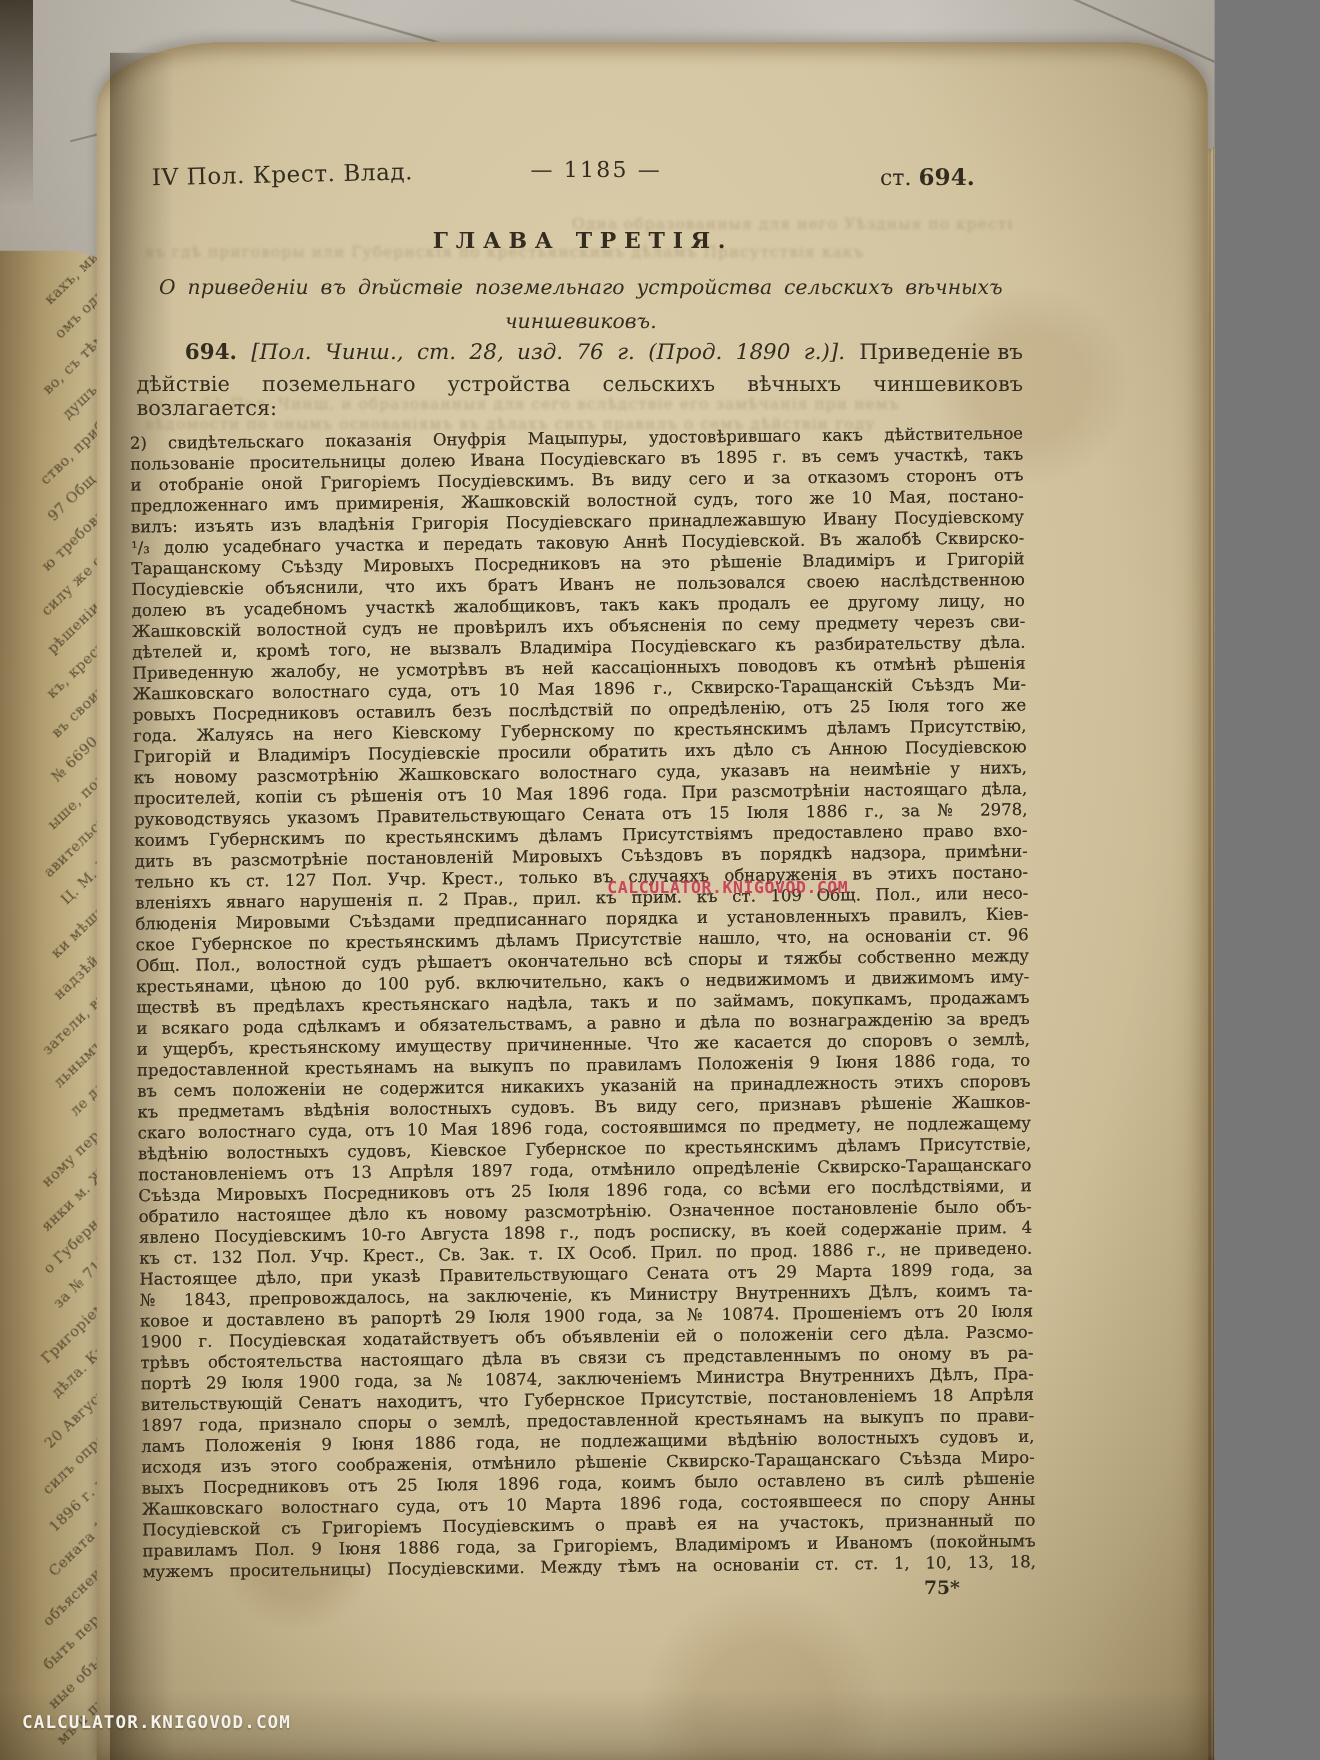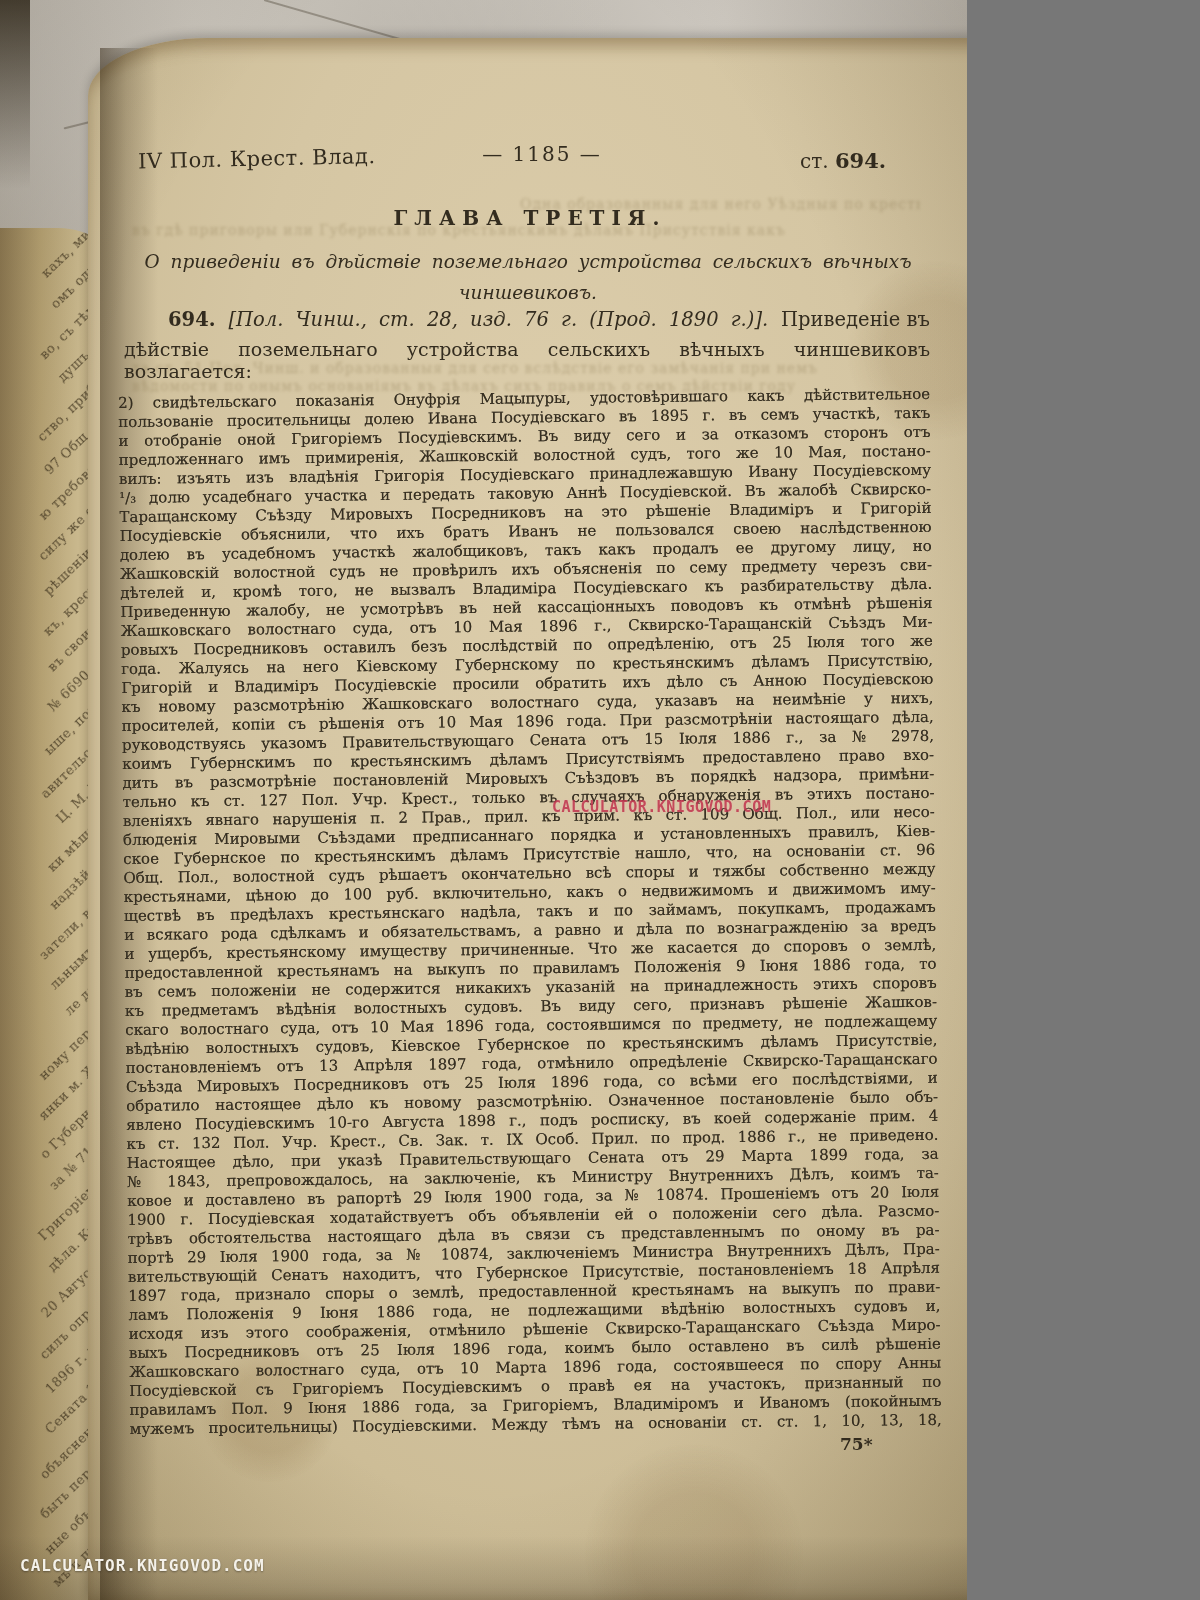--- a/index.html
+++ b/index.html
@@ -1,17 +1,17 @@
 <!DOCTYPE html>
 <html><head>
 <meta charset="utf-8">
 <style>
   html,body{margin:0;padding:0;background:#777;}
   .photo{
-    position:relative;width:967px;height:1600px;overflow:hidden;
+    position:relative;width:1104px;height:1600px;overflow:hidden;
     font-family:"DejaVu Serif",serif;
     background:
       radial-gradient(ellipse at 20% 2%, #c8c3ba 0%, rgba(200,195,186,0) 40%),
       radial-gradient(ellipse at 75% 1%, #cdc8c0 0%, rgba(205,200,192,0) 35%),
       linear-gradient(180deg,#b6b1a8 0%,#aaa49a 8%,#9d9689 16%,#968f82 100%);
   }
   .crack{position:absolute;height:2px;background:rgba(110,102,90,.55);border-radius:2px;}
   
   .fore-edge{
     position:absolute;left:1080px;top:128px;width:88px;height:1472px;

